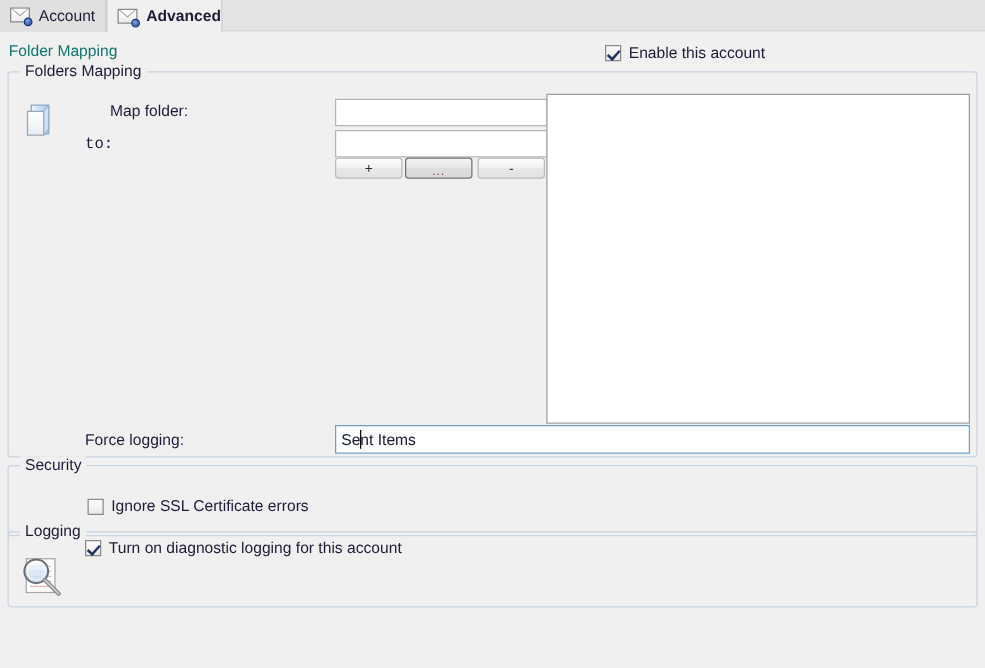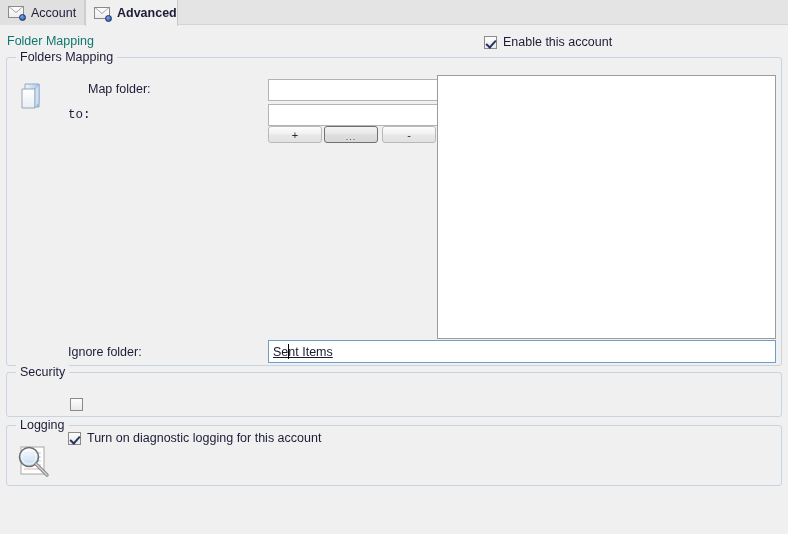--- a/index.html
+++ b/index.html
@@ -119,21 +119,21 @@
   .groupbox > .gb-title {
     position: absolute;
     top: -8px; left: 9px;
     background: #f0f0f0;
     padding: 0 4px;
     font-size: 12.5px;
     color: #1c1c38;
     white-space: nowrap;
   }
   #gb-folders { left: 6px; top: 57px; width: 776px; height: 309px; }
-  #gb-security { left: 6px; top: 372px; width: 776px; height: 45px; }
+  #gb-security { left: 6px; top: 372px; width: 776px; height: 57px; }
   #gb-logging { left: 6px; top: 425px; width: 776px; height: 61px; }
 
   
   .field-label {
     position: absolute;
     font-size: 12.5px;
     color: #1c1c38;
     white-space: nowrap;
   }
   #label-map-folder { left: 68px; top: 82px; margin-left: 20px; }
@@ -145,21 +145,20 @@
     position: absolute;
     background: #ffffff;
     border: 1px solid #b4b4b4;
     box-sizing: border-box;
     font-family: "Liberation Sans", sans-serif;
     font-size: 12.5px;
     color: #1a1a2e;
     padding: 0 4px;
     outline: none;
     line-height: 18px;
-    text-decoration: underline;
   }
   #input-map-folder { left: 268px; top: 79px; width: 170px; height: 22px; }
   #input-map-to     { left: 268px; top: 104px; width: 170px; height: 22px; }
   #input-force-folder {
     left: 268px; top: 340px; width: 508px; height: 23px;
     border: 1px solid #6f9fc8;
   }
   .caret {
     position: absolute;
     left: 288px; top: 344px;
@@ -321,30 +320,31 @@
 </div>
 <div class="btn focused" id="btn-browse">
   <span class="dots">...</span>
 </div>
 <div class="btn" id="btn-remove">
   <span>-</span>
 </div>
 
 <div id="folder-listbox"></div>
 
-<div class="field-label" id="label-force-folder">Ignore folder:</div>
+<div class="field-label" id="label-force-folder">Force logging:</div>
 <input class="textinput" id="input-force-folder" type="text" value="Sent Items" style="">
 <span class="caret"></span>
 
 <div class="groupbox" id="gb-security">
   <span class="gb-title">Security</span>
 </div>
 
 <div id="row-ignore-ssl" class="checkrow abs">
   <span class="checkbox"></span>
+  <span class="check-label">Ignore SSL Certificate errors</span>
 </div>
 
 <div class="groupbox" id="gb-logging">
   <span class="gb-title">Logging</span>
 </div>
 
 <span id="log-icon">
   <svg width="38" height="38" viewBox="0 0 38 38" xmlns="http://www.w3.org/2000/svg">
     <defs>
       <linearGradient id="lensG" x1="0" y1="0" x2="0" y2="1">

